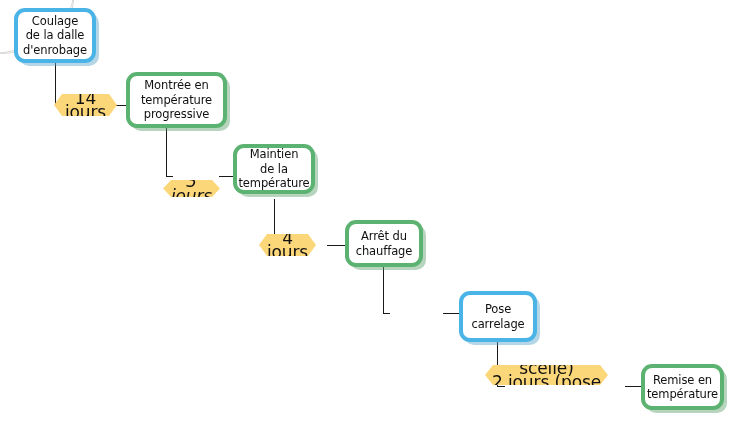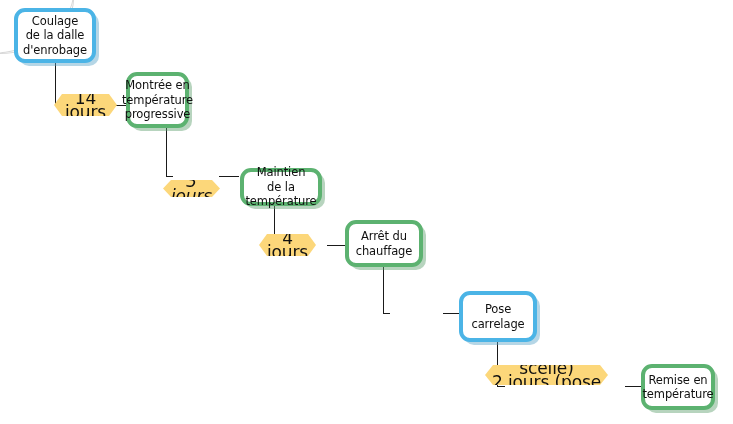--- a/index.html
+++ b/index.html
@@ -119,43 +119,43 @@
   <div class="conn-v" style="left:497px; top:342px; height:44px;"></div>
   <div class="conn-h" style="left:497px; top:386px; width:8px;"></div>
   <div class="conn-h" style="left:625px; top:386px; width:18px;"></div>
 
   <div class="node blue" style="left:14px; top:8px; width:82px; height:55px;">
     <span class="node-label">Coulage
 de la dalle
 d'enrobage</span>
   </div>
 
-  <div class="node green" style="left:126px; top:72px; width:63px; height:56px;">
+  <div class="node green" style="left:126px; top:72px; width:101px; height:56px;">
     <span class="node-label">Montrée en
 température
 progressive</span>
   </div>
 
-  <div class="node green" style="left:240px; top:144px; width:82px; height:38px;margin-top:24px;">
+  <div class="node green" style="left:233px; top:144px; width:82px; height:50px;">
     <span class="node-label">Maintien
 de la
 température</span>
   </div>
 
   <div class="node blue" style="left:459px; top:291px; width:78px; height:51px;">
     <span class="node-label">Pose
 carrelage</span>
   </div>
 
   <div class="node green" style="left:345px; top:220px; width:78px; height:47px;">
     <span class="node-label">Arrêt du
 chauffage</span>
   </div>
 
-  <div class="node green" style="left:641px; top:364px; width:74px; height:46px;">
+  <div class="node green" style="left:641px; top:364px; width:83px; height:46px;">
     <span class="node-label">Remise en
 température</span>
   </div>
 
   <div class="tag" style="left:54px; top:94px; width:63px; height:22px;">
     <span class="tag-label">14 jours</span>
   </div>
 
   <div class="tag" style="left:163px; top:180px; width:57px; height:17px;font-style:italic;">
     <span class="tag-label">3 jours</span>

